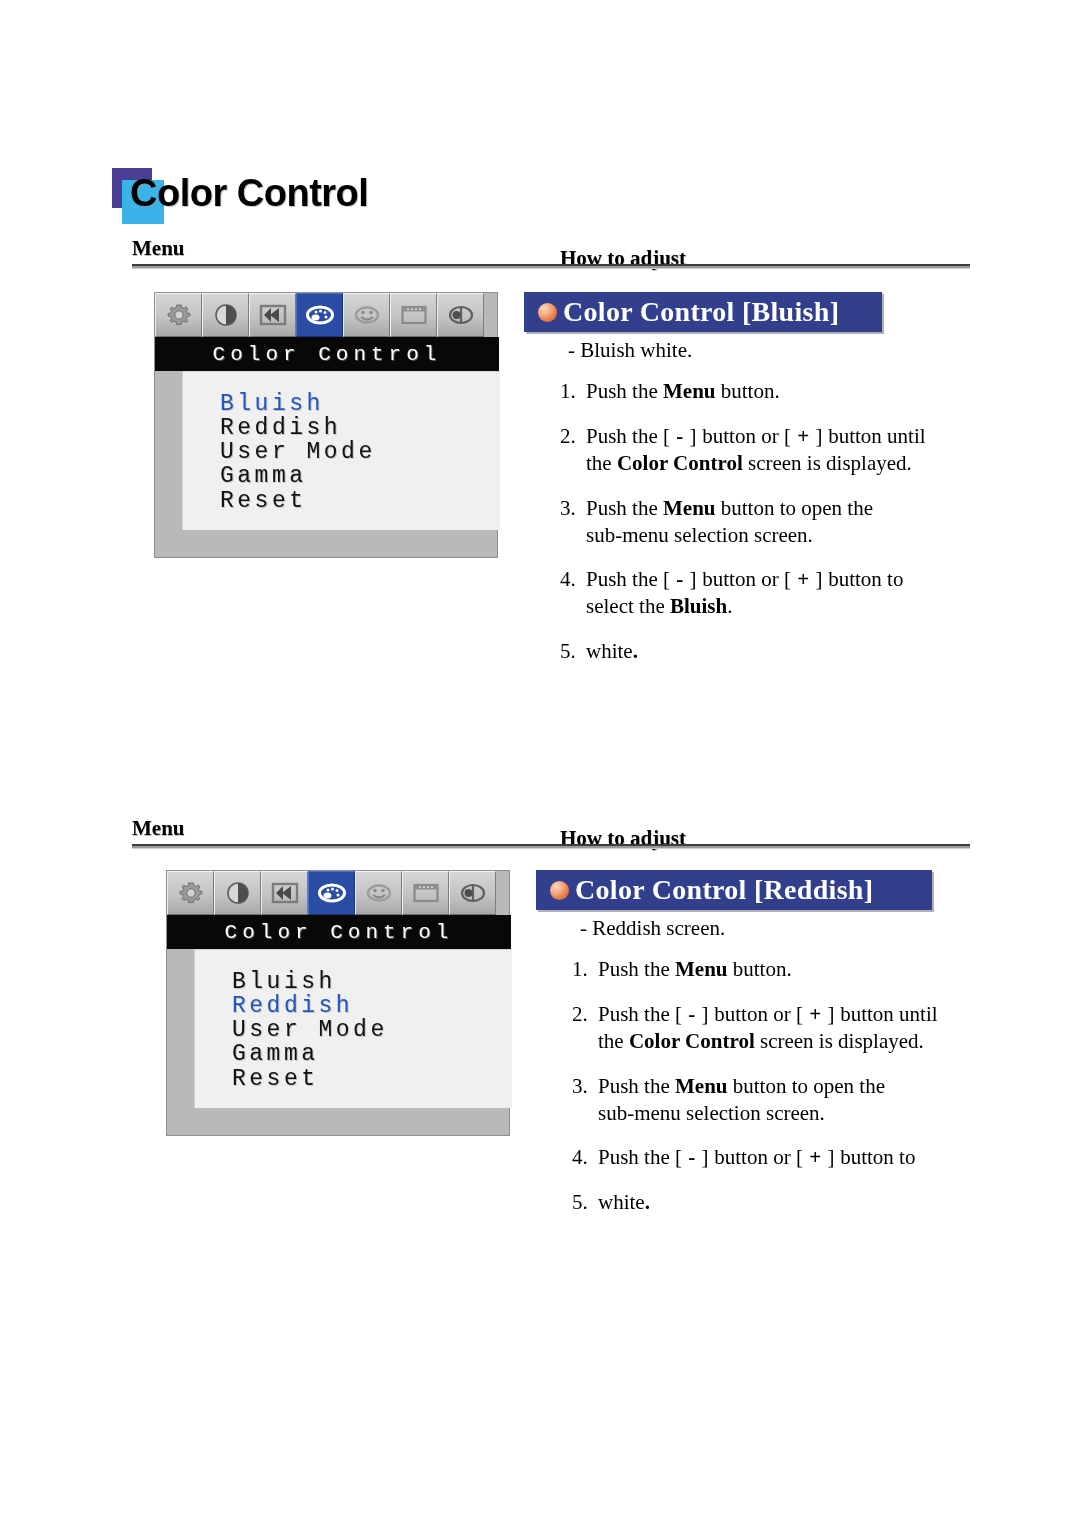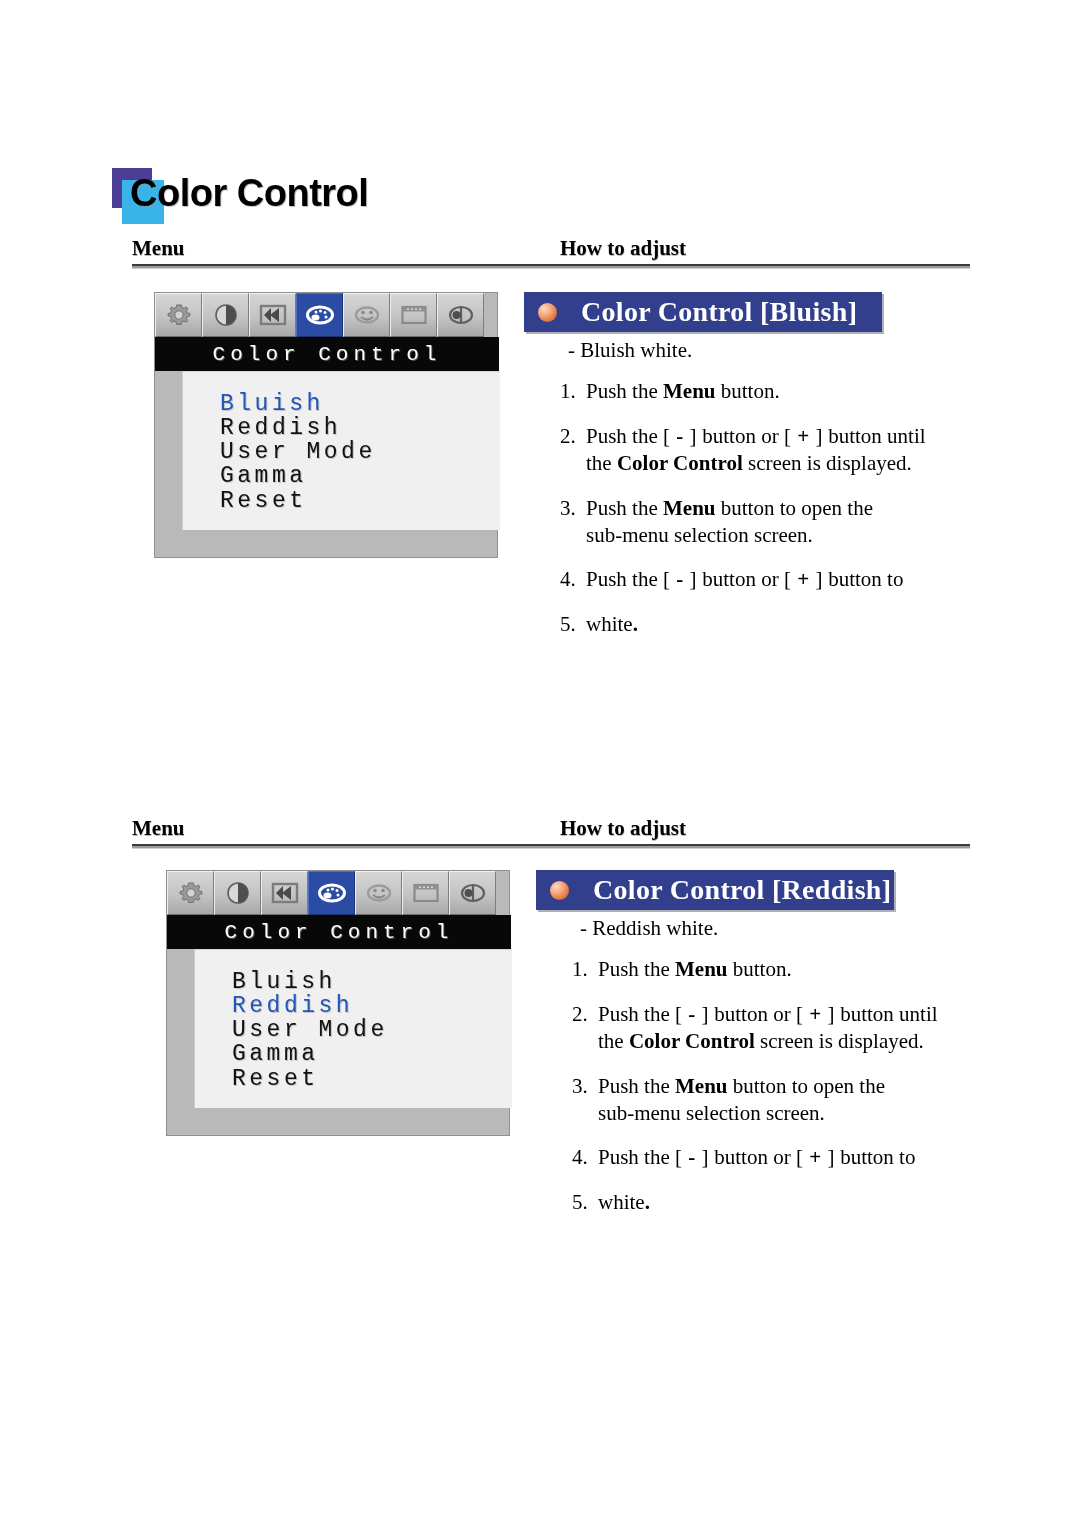--- a/index.html
+++ b/index.html
@@ -67,21 +67,21 @@
   }
   .col-head {
     position: absolute;
     font-size: 21px;
     font-weight: bold;
     font-family: "Liberation Serif", serif;
     white-space: nowrap;
     text-shadow: 0.5px 0.5px 0 rgba(120,120,120,0.5);
   }
   .col-head.menu { left: 0px; top: 0px; }
-  .col-head.adjust { left: 428px; top: 0px; }
+  .col-head.adjust { left: 428px; top: 10px; }
 
   .rule {
     position: absolute;
     left: 132px;
     width: 838px;
     height: 5px;
   }
   .rule .r-dark {
     position: absolute; left: 0; top: 0;
     width: 100%; height: 2px; background: #3c3c3c;
@@ -173,21 +173,21 @@
   }
   .bluebar .sphere {
     width: 19px;
     height: 19px;
     border-radius: 50%;
     margin-left: 14px;
     background: radial-gradient(circle at 33% 30%, #ffd9c2 0%, #f6a578 38%, #e2713c 72%, #b84f22 100%);
     flex: 0 0 auto;
   }
   .bluebar .bb-text {
-    margin-left: 24px;
+    margin-left: 6px;
     color: #ffffff;
     font-family: "Liberation Serif", serif;
     font-size: 28px;
     font-weight: bold;
     white-space: nowrap;
     letter-spacing: 0.3px;
     text-align: right;
   }
 
   
@@ -330,20 +330,21 @@
         <div><span>the </span><span><b>Color Control</b></span><span> screen is displayed.</span></div>
       </div>
       <div class="step">
         <span class="num">3.</span>
         <div><span>Push the </span><span><b>Menu</b></span><span> button to open the</span></div>
         <div><span>sub-menu selection screen.</span></div>
       </div>
       <div class="step">
         <span class="num">4.</span>
         <div><span>Push the </span><span class="btnkey">[ <b>-</b> ]</span><span> button or </span><span class="btnkey">[ <b>+</b> ]</span><span> button to</span></div>
+        <div><span>select the </span><span><b>Bluish</b></span><span>.</span></div>
       </div>
       <div class="step">
         <span class="num">5.</span>
         <div><span>white</span><span><b>.</b></span></div>
       </div>
     </div>
 </div>
 
 <div class="section" style="top:816px;">
 
@@ -423,26 +424,26 @@
       <div style="padding:20px 0 0 37px;">
         <div class="osd-item">Bluish</div>
         <div class="osd-item hl">Reddish</div>
         <div class="osd-item">User Mode</div>
         <div class="osd-item">Gamma</div>
         <div class="osd-item">Reset</div>
       </div>
     </div>
   </div>
 
-  <div class="bluebar" style="left:536px; top:54px; width:358px; height:40px;">
+  <div class="bluebar" style="left:536px; top:54px; width:396px; height:40px;">
     <div class="sphere"></div>
     <div class="bb-text">Color Control [Reddish]</div>
   </div>
 
-  <div class="subnote" style="left:580px; top:100px;">-  Reddish white.</div>
+  <div class="subnote" style="left:580px; top:100px;">-  Reddish screen.</div>
 
   <div class="steps" style="left:572px; top:140px; width:420px;">
       <div class="step">
         <span class="num">1.</span>
         <div><span>Push the </span><span><b>Menu</b></span><span> button.</span></div>
       </div>
       <div class="step">
         <span class="num">2.</span>
         <div><span>Push the </span><span class="btnkey">[ <b>-</b> ]</span><span> button or </span><span class="btnkey">[ <b>+</b> ]</span><span> button until</span></div>
         <div><span>the </span><span><b>Color Control</b></span><span> screen is displayed.</span></div>

